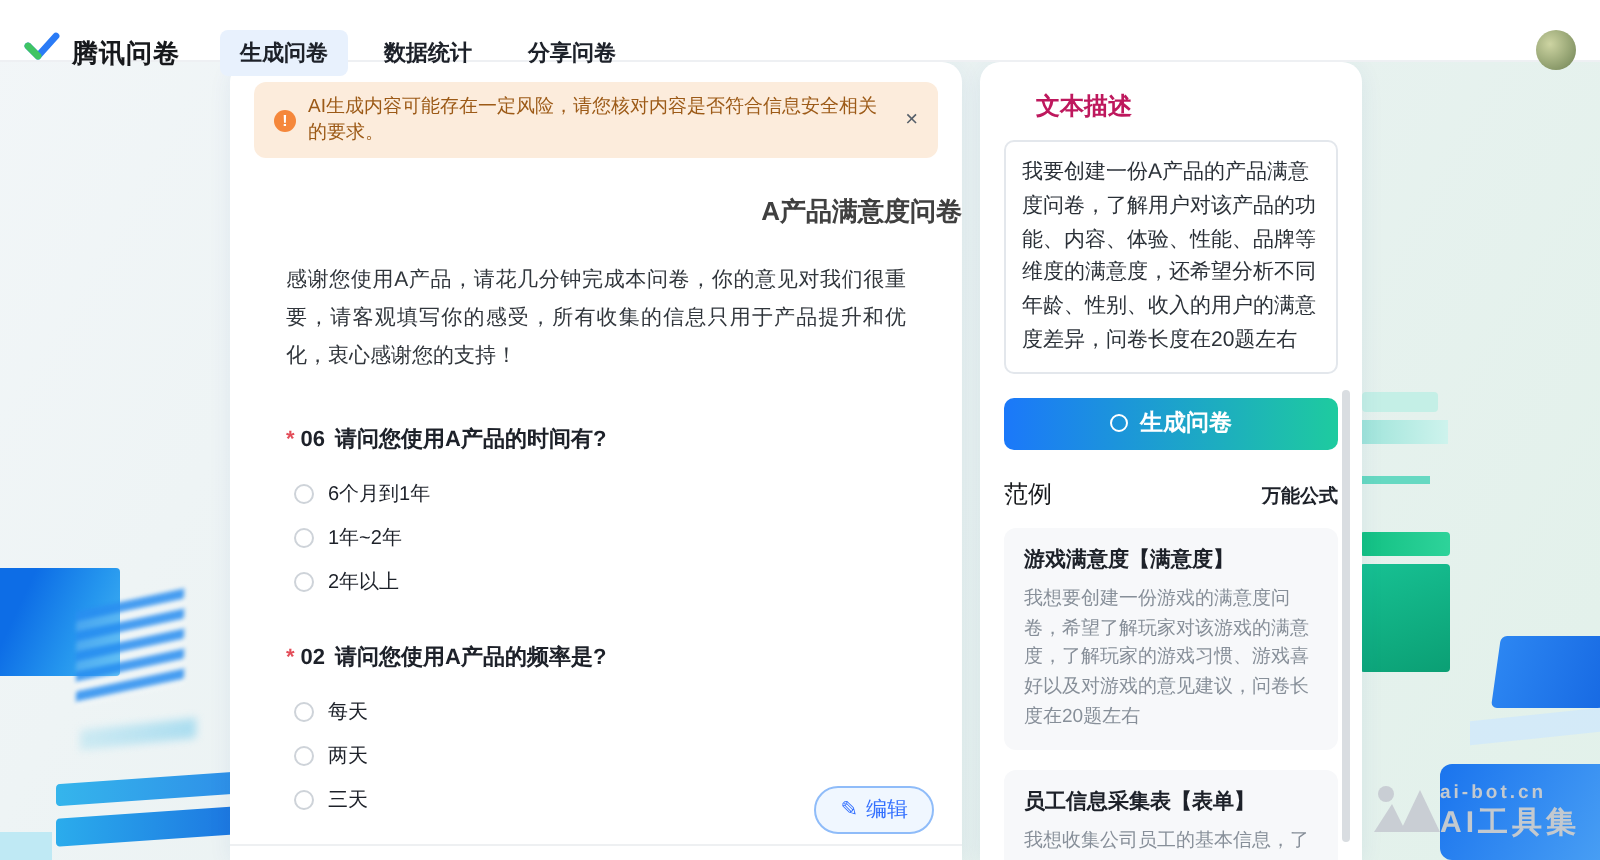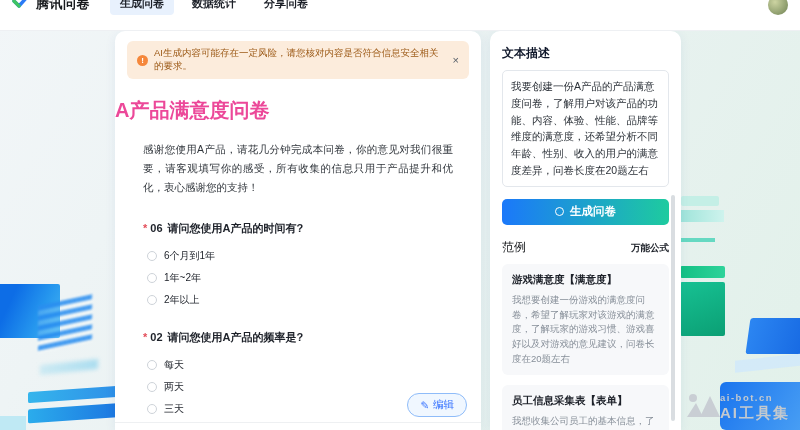--- a/index.html
+++ b/index.html
@@ -32,62 +32,62 @@
                 background:linear-gradient(160deg,#17c193,#0b9f74); }
   .d-cube-r   { left:748px; top:318px; width:60px; height:36px; border-radius:3px;
                 background:linear-gradient(100deg,#2c86f2,#1668e2); transform:skewX(-8deg); }
   .d-sheet-r  { left:735px; top:357px; width:70px; height:12px; opacity:.8;
                 background:#cfe8fb; transform:skewY(-6deg); }
   .d-cube-br  { left:720px; top:382px; width:86px; height:48px; border-radius:6px;
                 background:linear-gradient(120deg,#1a74ee,#4aa0f4); }
 
   
   .navbar { position:absolute; z-index:3; top:0; left:0; width:800px; height:30px;
-            background:#fff; display:flex; align-items:flex-end; padding:15px 12px;
+            background:#fff; display:flex; align-items:flex-start; padding:15px 12px;
             border-bottom:1px solid #eef0f3; }
   .brand { display:flex; align-items:center; gap:6px; }
   .brand-name { font-size:13px; font-weight:bold; color:#17191c; letter-spacing:.5px; }
   .tabs { display:flex; gap:8px; margin-left:20px; }
   .tab { padding:4px 10px; border-radius:4px; font-size:11px; font-weight:bold;
          color:#1d2129; cursor:pointer; }
   .tab.active { background:#e8f1fd; }
   .avatar { margin-left:auto; width:20px; height:20px; border-radius:50%;
             background:radial-gradient(circle at 35% 35%,#cdd4a2,#8a9a6a 70%,#6f7d55); cursor:pointer; }
 
   
   .survey-card { position:absolute; z-index:2; left:115px; top:31px; width:366px; height:399px;
                  background:#fff; border-radius:10px 10px 0 0;
                  box-shadow:0 2px 12px rgba(31,74,153,.07); }
   .warning { margin:10px 12px 0; background:#fcecdc; border-radius:6px; padding:6px 10px;
              display:flex; align-items:center; gap:6px; font-size:9.5px; color:#9c5a17; }
   .warn-ic { flex:0 0 auto; width:11px; height:11px; border-radius:50%; background:#f5873b;
              color:#fff; font-size:8px; font-weight:bold; line-height:11px; text-align:center; }
   .warn-close { margin-left:auto; color:#57606a; font-size:11px; cursor:pointer; line-height:1; }
-  .survey-title { text-align:left; font-size:20px; font-weight:bold; color:#ec4899; margin-top:18px; }
+  .survey-title { text-align:right; font-size:13px; font-weight:bold; color:#404040; margin-top:18px; }
   .survey-desc { margin:16px 28px 0; font-size:10.5px; color:#31363c; line-height:1.8; text-align:justify; }
   .question { margin:24px 28px 0; }
   .q-head { font-size:11px; font-weight:bold; color:#1d2129; }
   .q-req { color:#e34d59; margin-right:3px; }
   .q-num { margin-right:5px; }
   .q-options { margin-top:14px; }
   .opt { display:flex; align-items:center; gap:7px; margin:0 0 10px 4px;
          font-size:10px; color:#1d2129; cursor:pointer; height:12px; }
   .radio { flex:0 0 auto; width:10px; height:10px; border:1px solid #ced3d9;
            border-radius:50%; background:#fff; }
   .edit-row { position:absolute; top:362px; right:14px; }
   .edit-btn { display:inline-flex; align-items:center; gap:4px; padding:4px 12px;
               border:1px solid #8fbcf9; background:#f0f7ff; color:#3370ff;
               border-radius:14px; font-size:10.5px; cursor:pointer; }
   .card-divider { position:absolute; left:0; right:0; top:391px; border-top:1px solid #eef0f2; }
 
   
   .sidebar { position:absolute; z-index:2; left:490px; top:31px; width:191px; height:399px;
              background:#fff; border-radius:10px 10px 0 0;
              box-shadow:0 2px 12px rgba(31,74,153,.07); }
-  .sb-title { font-size:12px; font-weight:bold; color:#0f172a; margin:14px 12px 8px; }
+  .sb-title { font-size:12px; font-weight:bold; color:#be185d; margin:14px 28px 8px; }
   .prompt-box { margin:0 12px; border:1px solid #e3e7ec; border-radius:5px; padding:7px 8px;
                 font-size:10.5px; color:#2b3138; line-height:1.6; cursor:text; }
   .gen-btn { margin:12px 12px 0; height:26px; border-radius:5px;
              background:linear-gradient(90deg,#1b78fa,#1ecb9f); color:#fff;
              font-size:11.5px; font-weight:bold; display:flex; align-items:center;
              justify-content:center; gap:6px; cursor:pointer; }
   .ring { width:9px; height:9px; border:1.5px solid #fff; border-radius:50%; }
   .ex-head { margin:14px 12px 8px; display:flex; justify-content:space-between; align-items:baseline; }
   .ex-title { font-size:12px; font-weight:normal; color:#17191c; }
   .ex-link { font-size:9.5px; font-weight:bold; color:#1d2129; cursor:pointer; }

